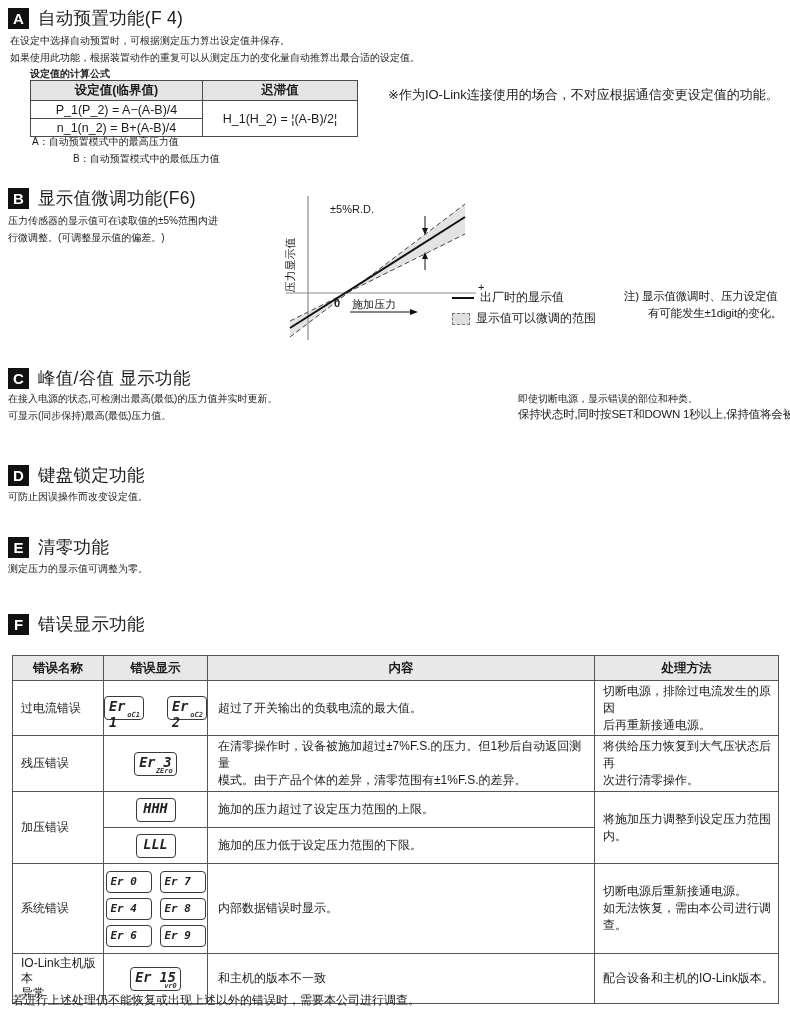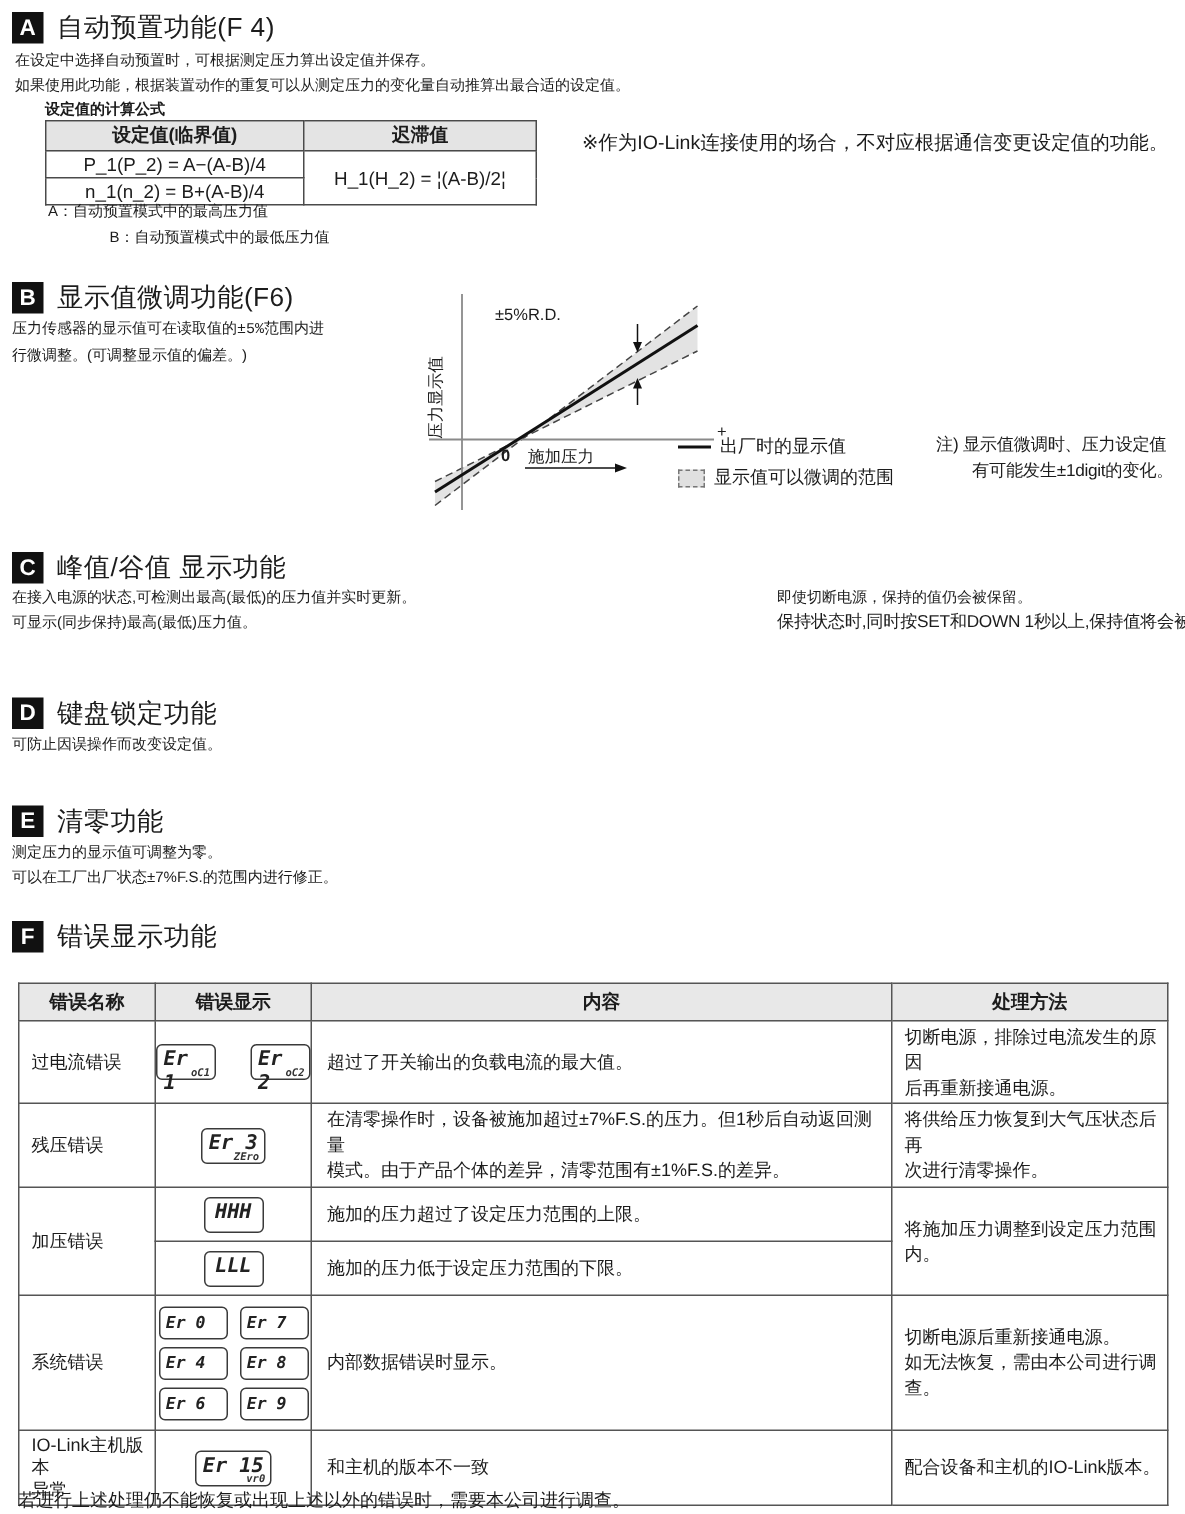--- a/index.html
+++ b/index.html
@@ -82,21 +82,21 @@
 
   <div class="abs" style="left:388px;top:86px;font-size:13px;white-space:nowrap;">※作为IO-Link连接使用的场合，不对应根据通信变更设定值的功能。</div>
 
   <div class="abs body-txt" style="left:32px;top:133px;">A：自动预置模式中的最高压力值</div>
   <div class="abs body-txt" style="left:32px;top:150px;margin-left:41px;">B：自动预置模式中的最低压力值</div>
 
   <div class="abs sec-head" style="left:8px;top:186px;">
     <span class="badge">B</span>
     <span class="sec-title">显示值微调功能(F6)</span>
   </div>
-  <div class="abs body-txt" style="left:8px;top:212px;font-family:Liberation Mono, monospace;">压力传感器的显示值可在读取值的±5%范围内进</div>
+  <div class="abs body-txt" style="left:8px;top:212px;">压力传感器的显示值可在读取值的±5%范围内进</div>
   <div class="abs body-txt" style="left:8px;top:229px;">行微调整。(可调整显示值的偏差。)</div>
 
   <svg class="abs" style="left:280px;top:190px;" width="215" height="158" viewBox="0 0 215 158">
 
     <polygon points="10,147 185,14 185,44 10,131" fill="#dcdcdc" fill-opacity="0.8" stroke="none"></polygon>
     <line x1="10" y1="147" x2="185" y2="14" stroke="#444" stroke-width="1" stroke-dasharray="5,3"></line>
     <line x1="10" y1="131" x2="185" y2="44" stroke="#444" stroke-width="1" stroke-dasharray="5,3"></line>
 
     <line x1="28" y1="6" x2="28" y2="150" stroke="#8a8a8a" stroke-width="1.2"></line>
     <line x1="6" y1="103" x2="196" y2="103" stroke="#8a8a8a" stroke-width="1.2"></line>
@@ -127,35 +127,34 @@
 
   <div class="abs tight" style="left:624px;top:289px;">注) 显示值微调时、压力设定值</div>
   <div class="abs tight" style="left:648px;top:306px;">有可能发生±1digit的变化。</div>
 
   <div class="abs sec-head" style="left:8px;top:366px;">
     <span class="badge">C</span>
     <span class="sec-title">峰值/谷值 显示功能</span>
   </div>
   <div class="abs body-txt" style="left:8px;top:390px;">在接入电源的状态,可检测出最高(最低)的压力值并实时更新。</div>
   <div class="abs body-txt" style="left:8px;top:407px;">可显示(同步保持)最高(最低)压力值。</div>
-  <div class="abs body-txt" style="left:518px;top:390px;">即使切断电源，保持的值仍会被保留。</div>
+  <div class="abs body-txt" style="left:518px;top:390px;">即使切断电源，显示错误的部位和种类。</div>
   <div class="abs tight" style="left:518px;top:407px;">保持状态时,同时按SET和DOWN 1秒以上,保持值将会被清零。</div>
 
   <div class="abs sec-head" style="left:8px;top:463px;">
     <span class="badge">D</span>
     <span class="sec-title">键盘锁定功能</span>
   </div>
   <div class="abs body-txt" style="left:8px;top:488px;">可防止因误操作而改变设定值。</div>
 
   <div class="abs sec-head" style="left:8px;top:535px;">
     <span class="badge">E</span>
     <span class="sec-title">清零功能</span>
   </div>
   <div class="abs body-txt" style="left:8px;top:560px;">测定压力的显示值可调整为零。</div>
-  <div class="abs body-txt" style="left:8px;top:577px;">可以在工厂出厂状态±7%F.S.的范围内进行修正。</div>
 
   <div class="abs sec-head" style="left:8px;top:612px;">
     <span class="badge">F</span>
     <span class="sec-title">错误显示功能</span>
   </div>
 
   <table id="tableF" class="abs" style="left:12px;top:655px;">
     <colgroup>
       <col style="width:91px;">
         <col style="width:104px;">

